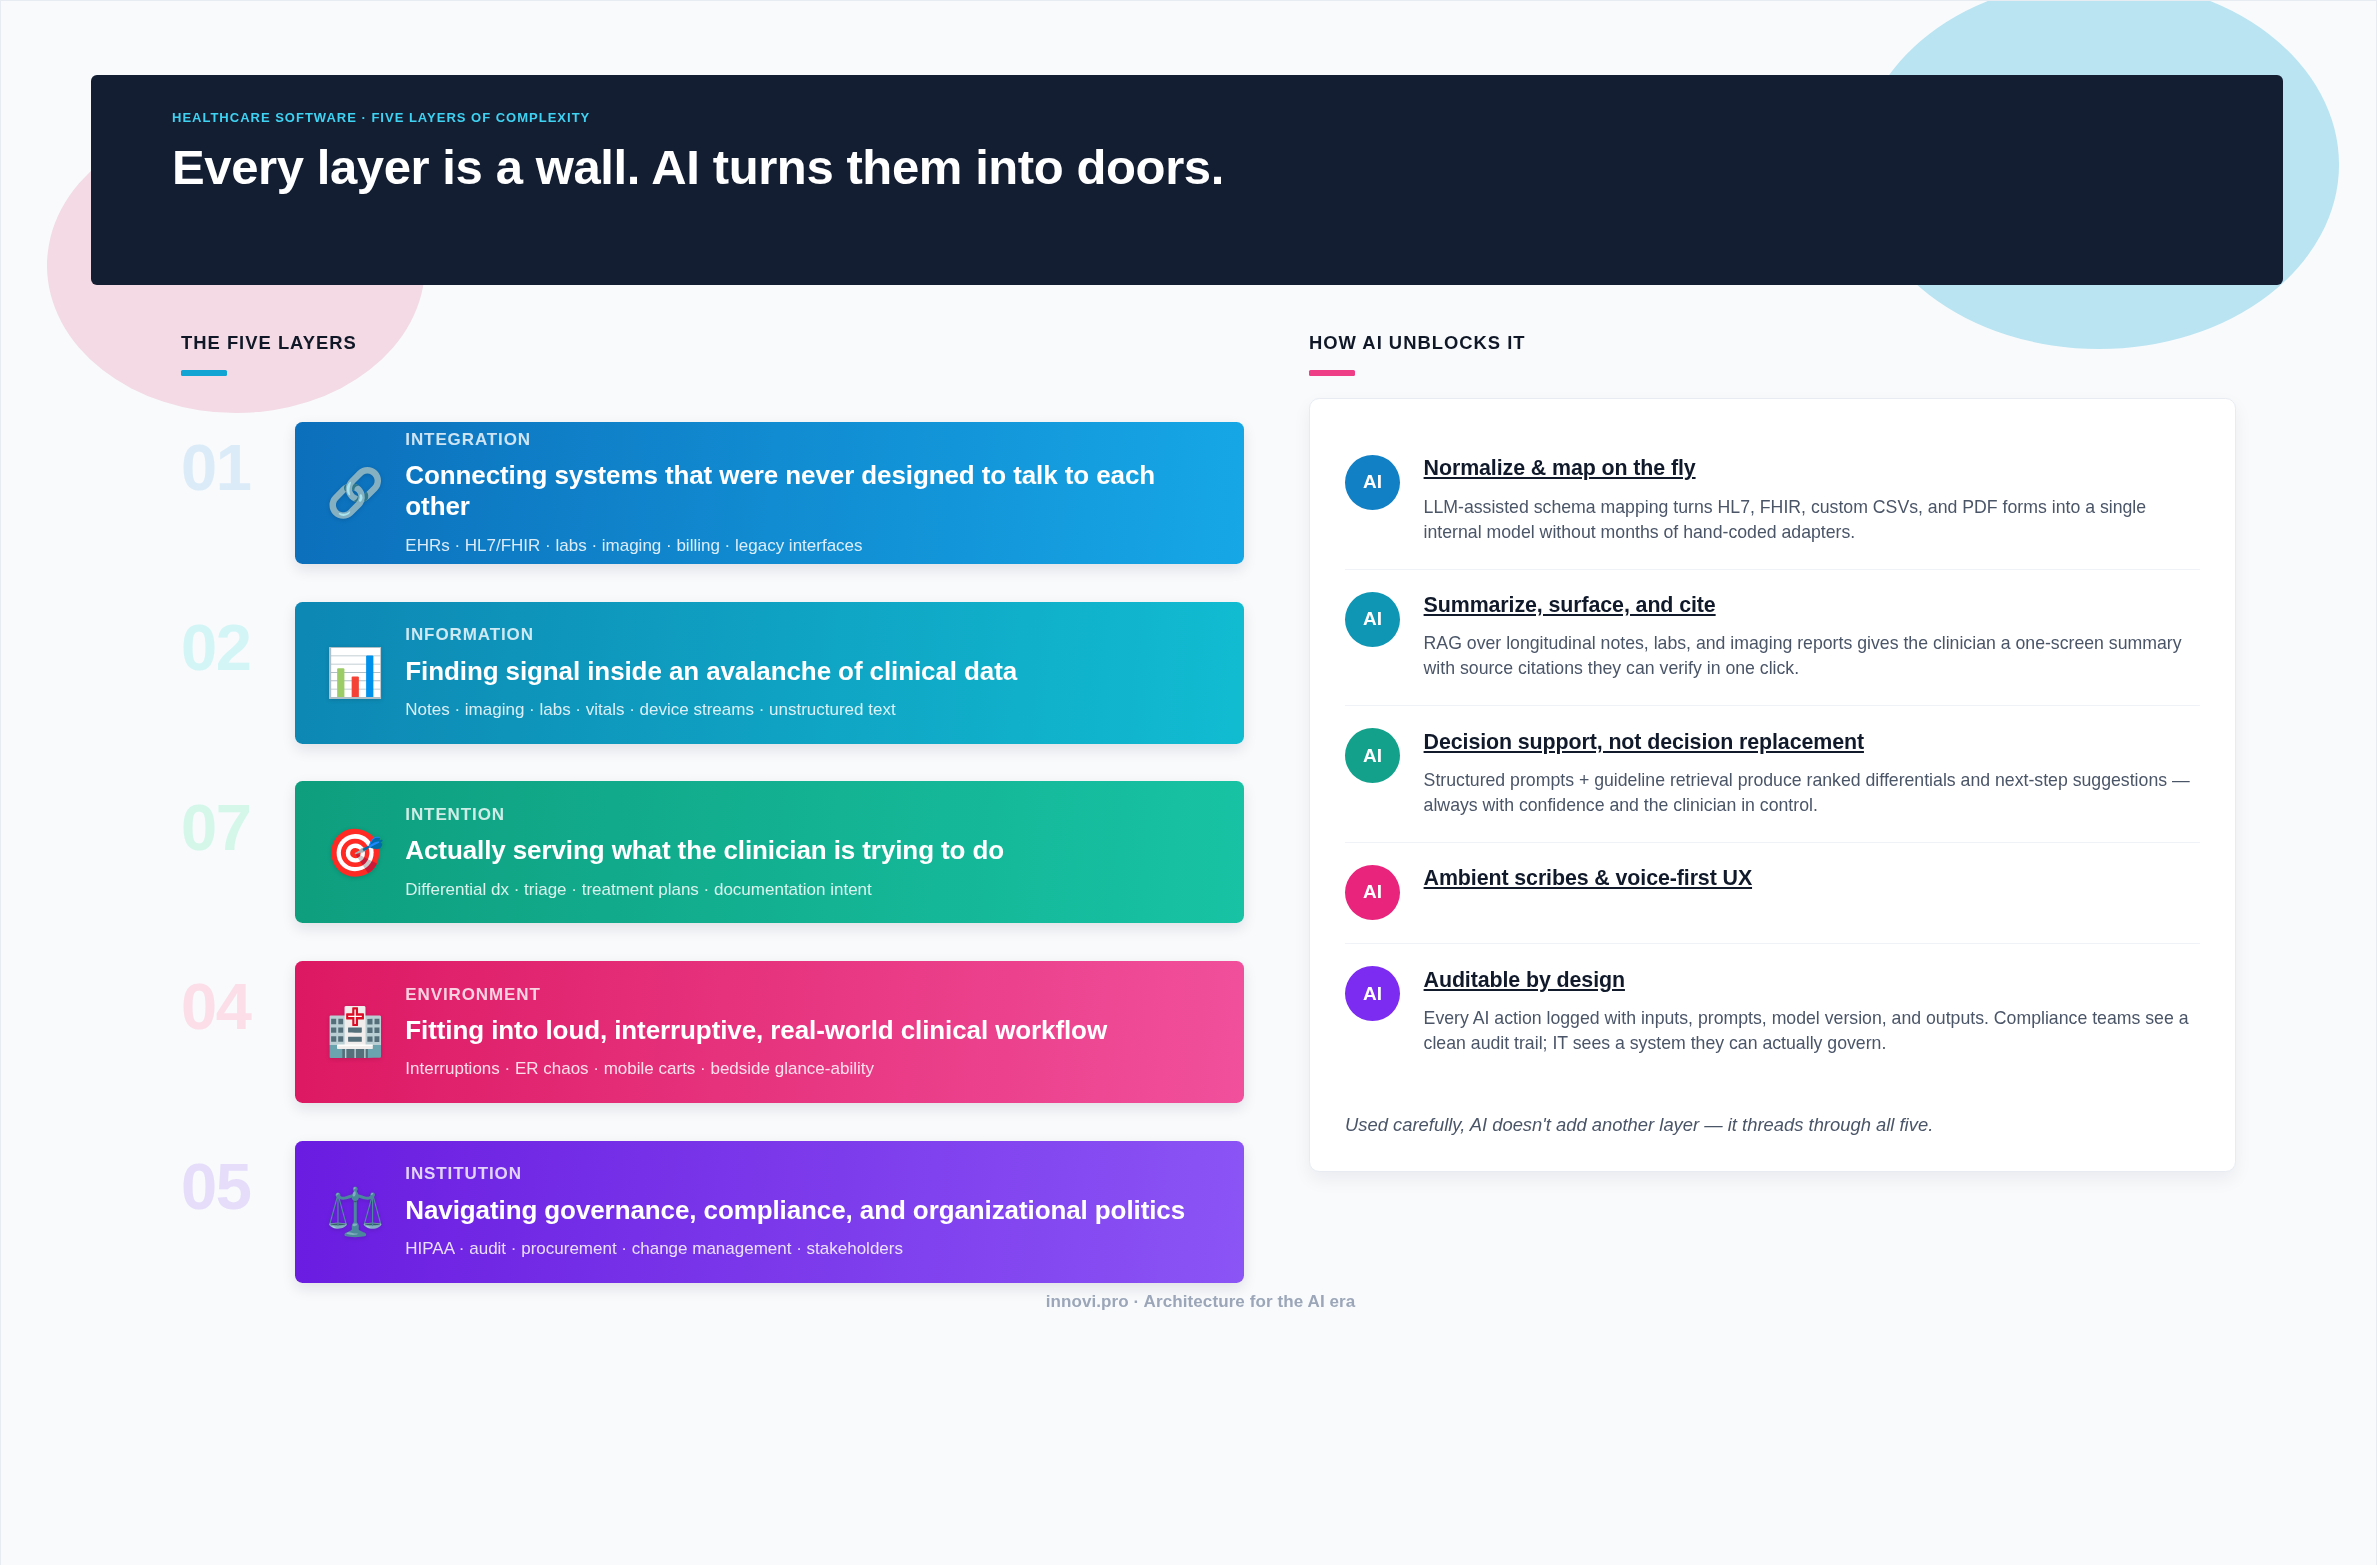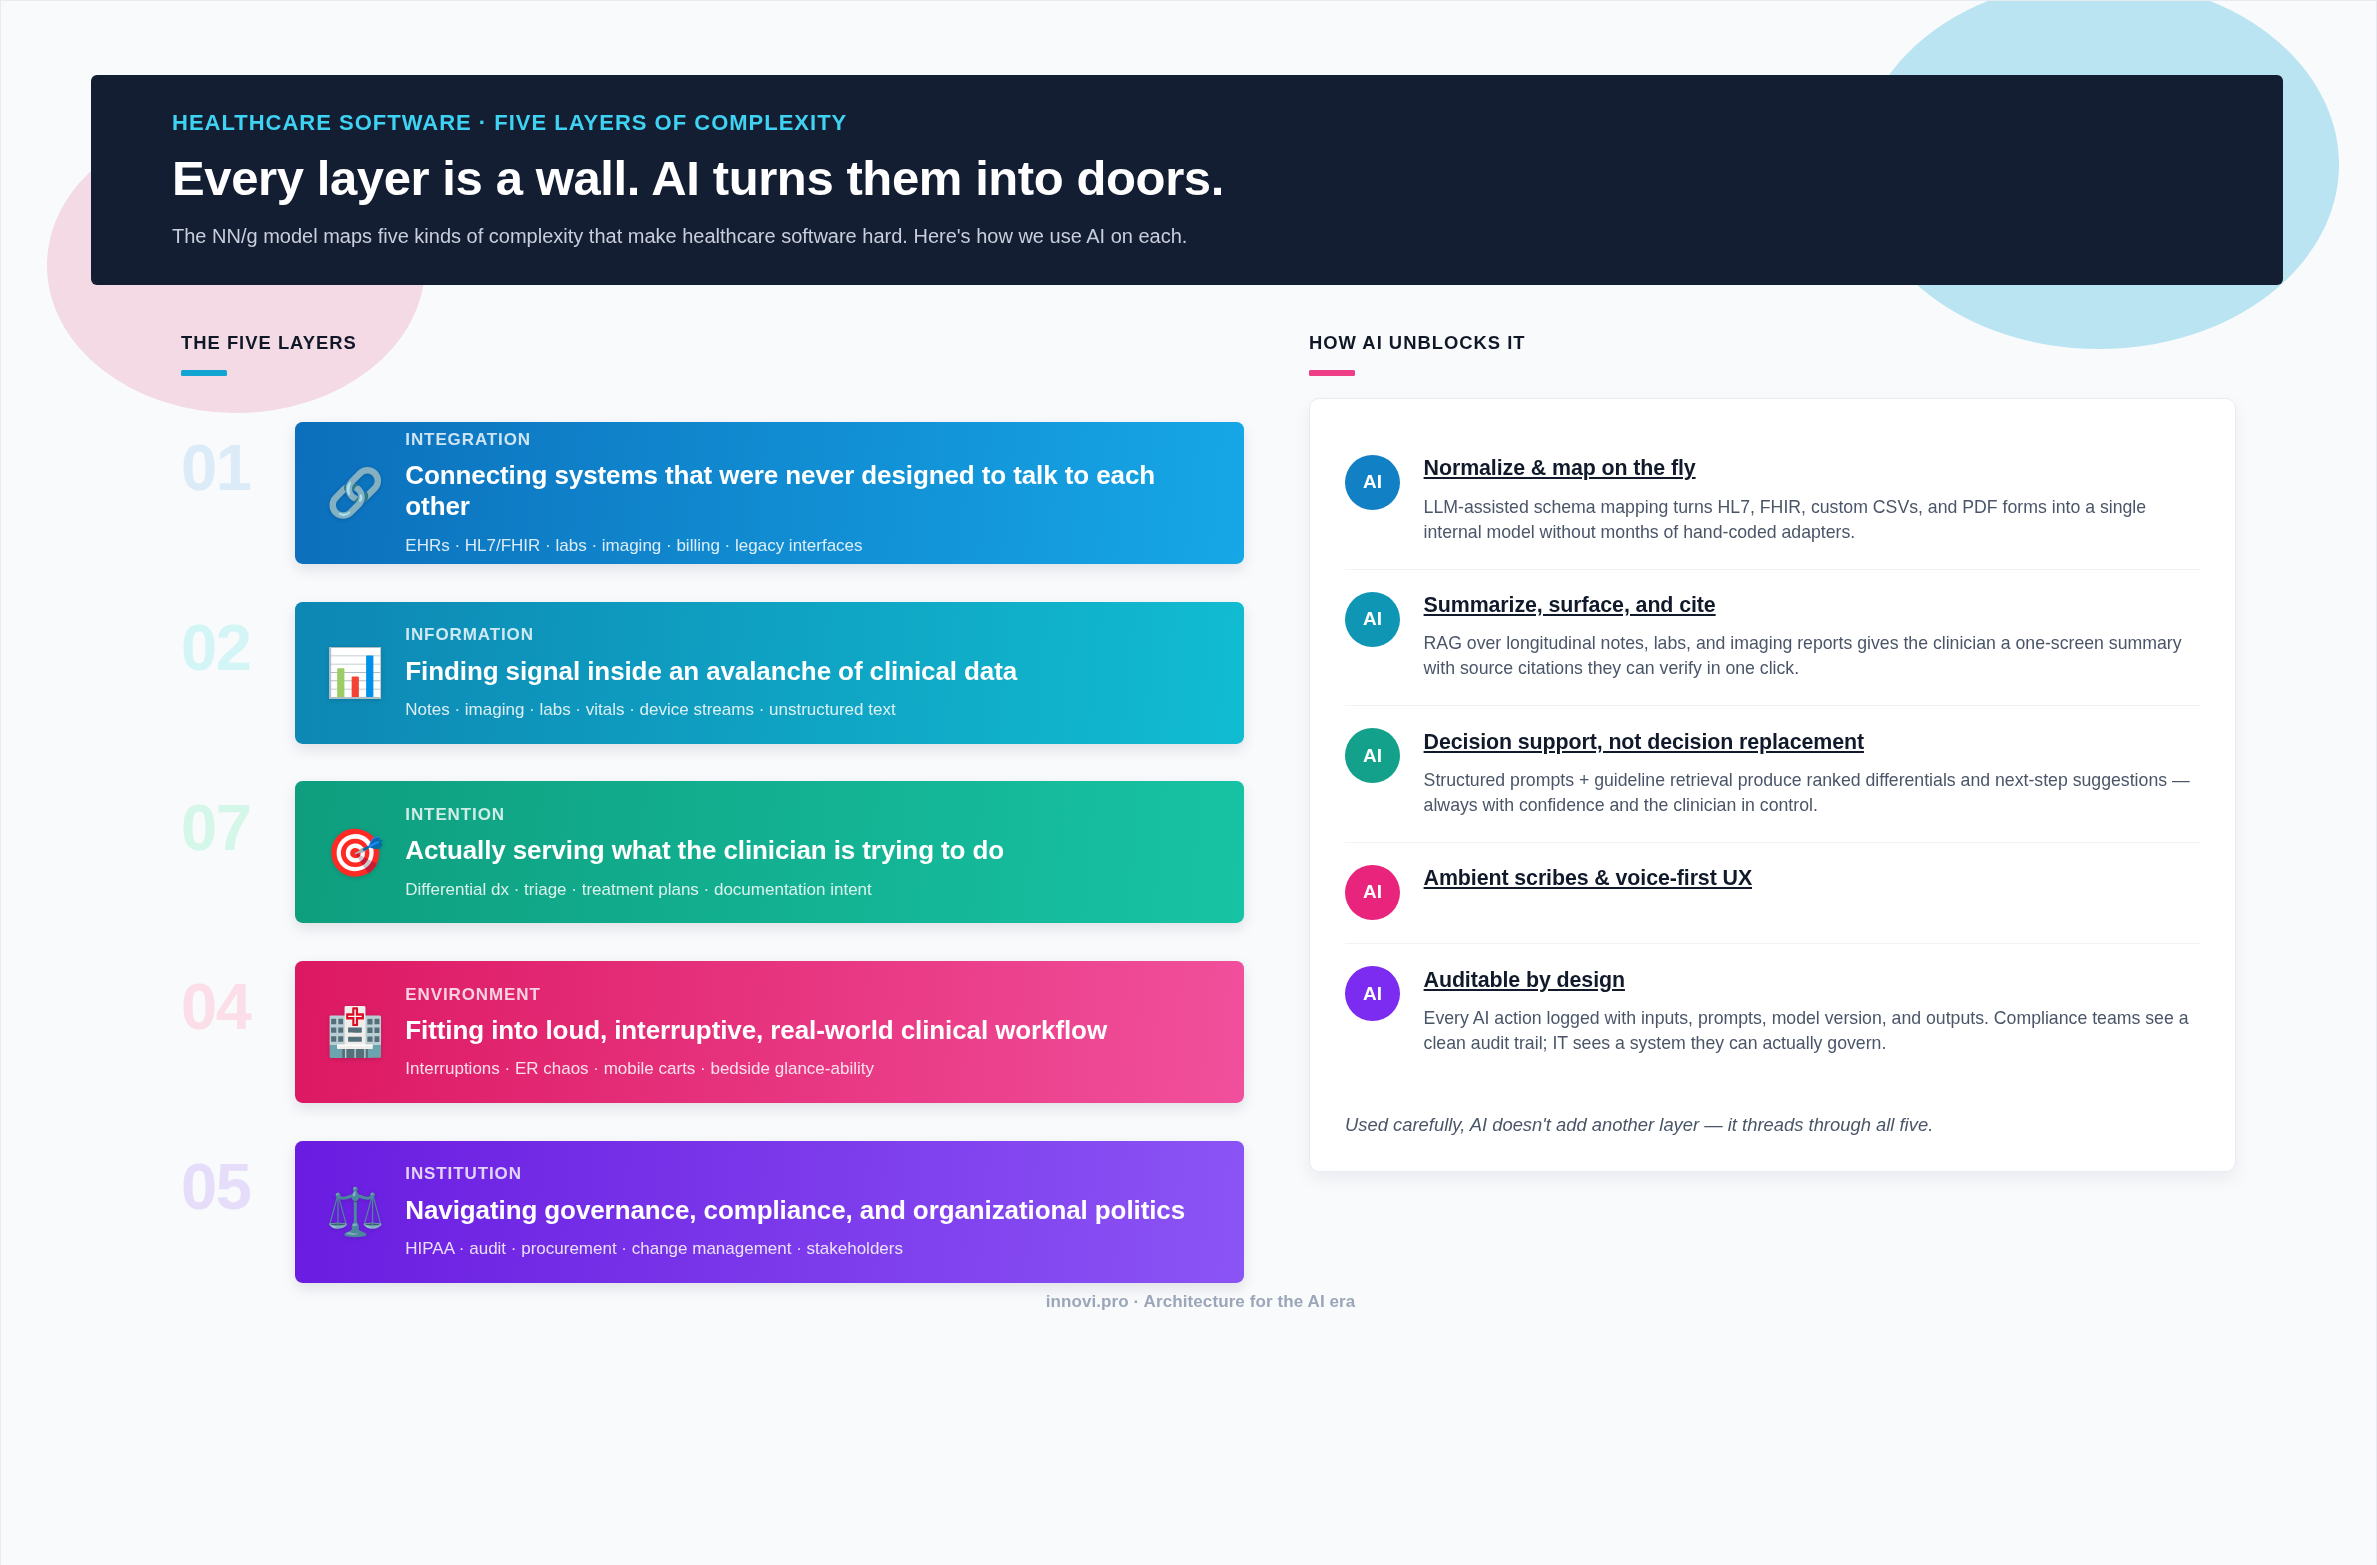--- a/index.html
+++ b/index.html
@@ -53,21 +53,21 @@
     background: #141E33;
     border-radius: 5.9px;
     overflow: hidden;
   }
   .hero-inner {
     position: relative;
     z-index: 3;
     padding: 35px 0 0 81px;
   }
   .hero-eyebrow {
-    font-size: 22px;
+    font-size: 13px;
     font-weight: bold;
     letter-spacing: 1px;
     color: #3ED3F2;
     margin-bottom: 16px;
   }
   .hero-title {
     font-size: 49px;
     font-weight: bold;
     color: #ffffff;
     letter-spacing: -0.4px;
@@ -242,21 +242,20 @@
 
 <div id="page">
 
   <div class="blob blob-pink"></div>
   <div class="blob blob-cyan"></div>
 
   <div class="hero">
     <div class="hero-inner">
       <div class="hero-eyebrow">HEALTHCARE SOFTWARE · FIVE LAYERS OF COMPLEXITY</div>
       <div class="hero-title">Every layer is a wall. AI turns them into doors.</div>
-      <div class="hero-sub">The NN/g model maps five kinds of complexity that make healthcare software hard. Here's how we use AI on each.</div>
     </div>
   </div>
 
   <div class="cols">
 
     <div class="col-left">
       <div class="sec-head">THE FIVE LAYERS</div>
       <div class="sec-rule cyan"></div>
 
       <div class="layers" id="layers-list">

